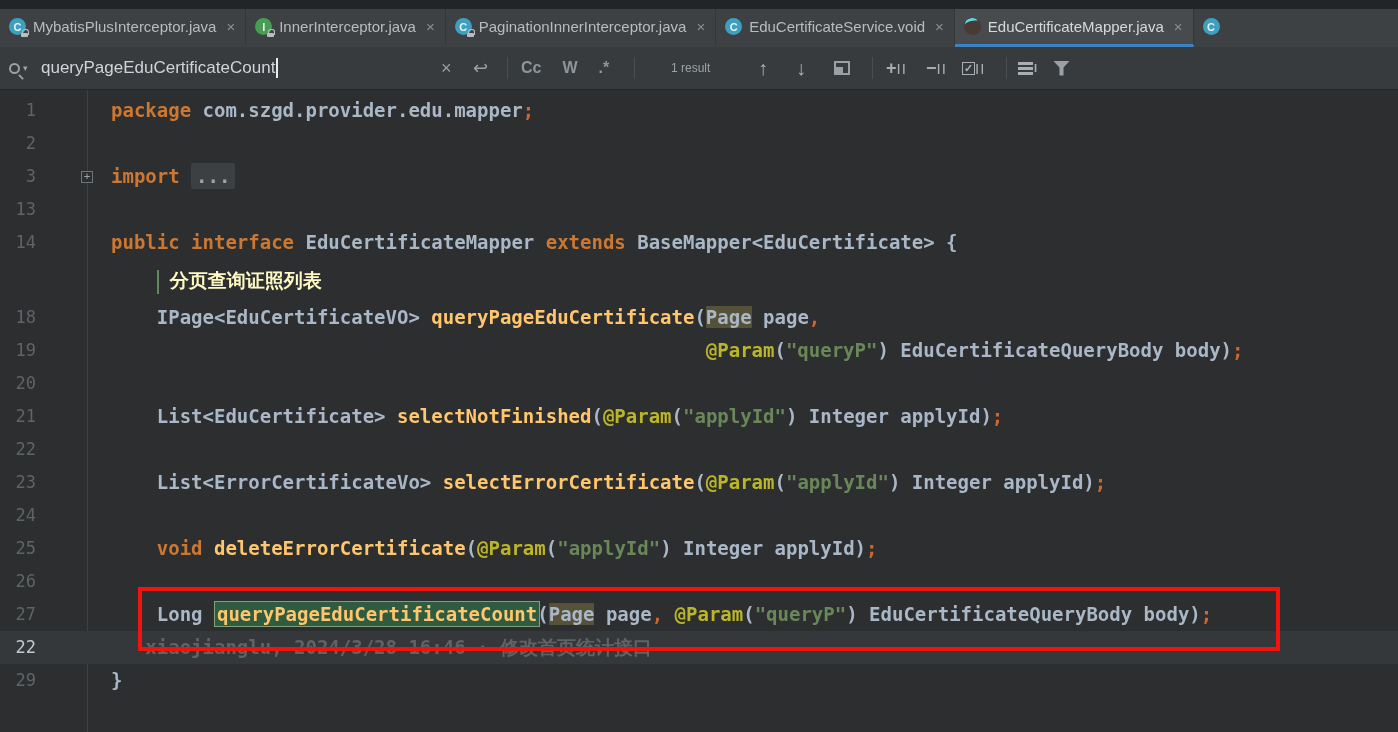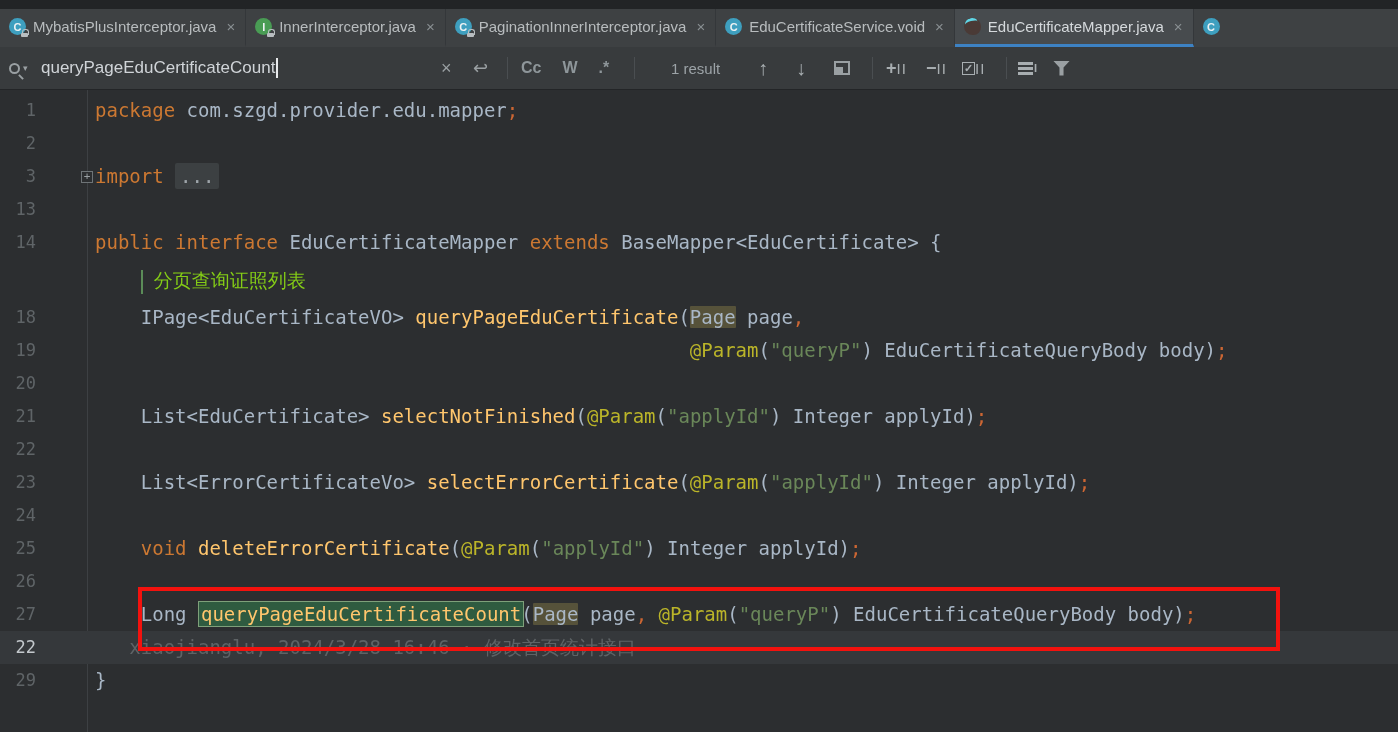--- a/index.html
+++ b/index.html
@@ -39,21 +39,21 @@
   .mag { left:9px; }
   .mag-circle { width:11px; height:11px; border:2px solid #9aa0a3; border-radius:50%; position:relative; }
   .mag-circle::after { content:""; position:absolute; width:2px; height:6px; background:#9aa0a3;
      left:9px; top:9px; transform:rotate(-45deg); }
   .mag-arrow { color:#9aa0a3; font-size:9px; margin-left:3px; }
   .query { left:41px; color:#d0d4d8; font-size:17px; }
   .caret { display:inline-block; width:2px; height:20px; background:#e8eaec; margin-left:1px; }
   .ficon { color:#9aa0a3; font-size:18px; }
   .vsep { width:1px; height:22px; background:#4a4e51; }
   .toggle { color:#8e969a; font-size:16px; font-weight:bold; }
-  .results { color:#9ca3a7; font-size:15px; }
+  .results { color:#9ca3a7; font-size:12px; }
   .arrow { color:#a8aeb1; font-size:20px; }
   .sq { width:16px; height:14px; border:2px solid #9aa0a3; position:relative; }
   .sq::after { content:""; position:absolute; left:-1px; bottom:-1px; width:8px; height:7px; background:#9aa0a3; }
   .occ { color:#a8aeb1; font-size:18px; font-weight:bold; }
   .occ .ii { font-size:15px; font-weight:normal; vertical-align:-3px; letter-spacing:1px; }
   .chk { display:inline-block; width:13px; height:13px; border:1.5px solid #a8aeb1; font-size:11px;
      line-height:11px; text-align:center; color:#a8aeb1; font-weight:bold; }
   .hl-lines { display:inline-block; width:15px; height:13px;
      background:repeating-linear-gradient(#a8aeb1 0 2.5px, transparent 2.5px 5.2px); }
   .hl-i { color:#a8aeb1; font-size:11px; vertical-align:-4px; margin-left:1px; font-weight:bold;}
@@ -64,28 +64,28 @@
             font-family:"DejaVu Sans Mono", monospace; font-size:19px; }
   .gutline { position:absolute; left:87px; top:0; bottom:0; width:1px; background:#3d4043; }
   .row { display:flex; height:33px; line-height:33px; position:relative; }
   .row.doc { height:42px; line-height:42px; }
   .row.current { background:#35383b; }
   .gut { width:87px; flex:none; text-align:right; padding-right:51px;
          color:#5f6467; font-size:17px; position:relative; }
   .row.current .gut { color:#c3c8cc; }
   .foldbox { position:absolute; right:-6px; top:11px; width:12px; height:12px; line-height:10px;
      border:1px solid #6e7477; background:#2c2e30; color:#9aa0a3; font-size:11px; text-align:center; }
-  .code { white-space:pre; padding-left:8px; color:#a9b7c6; }
+  .code { white-space:pre; padding-left:24px; color:#a9b7c6;font-weight:bold; }
   .tk-kw { color:#cc7832; }
   .tk-plain { color:#a9b7c6; }
   .tk-meth { color:#ffc66d; }
   .tk-ann { color:#bbb529; }
   .tk-str { color:#6a8759; }
   .tk-punc { color:#cc6633; }
-  .tk-comment { color:#84cc16; }
+  .tk-comment { color:#fef9c3; }
   .tk-fold { background:#3c4042; color:#9ea5aa; padding:2px 5px; border-radius:2px; }
   .tk-hl { background:#56523a; border-radius:1px; }
   .tk-sel { background:#2f5b40; border:1px solid #7ea07a; color:#ffc66d; padding:1px 2px; margin:0 -3px 0 0; }
   .tk-docbar { display:inline-block; width:2px; height:24px; background:#5b8c58;
      vertical-align:middle; margin-right:11px; }
   .tk-blame { color:#5e6366; }
   .redbox { position:absolute; left:138px; top:497px; width:1142px; height:64px;
      border:4px solid #f3120e; z-index:5; pointer-events:none; }
 </style>
 </head>

